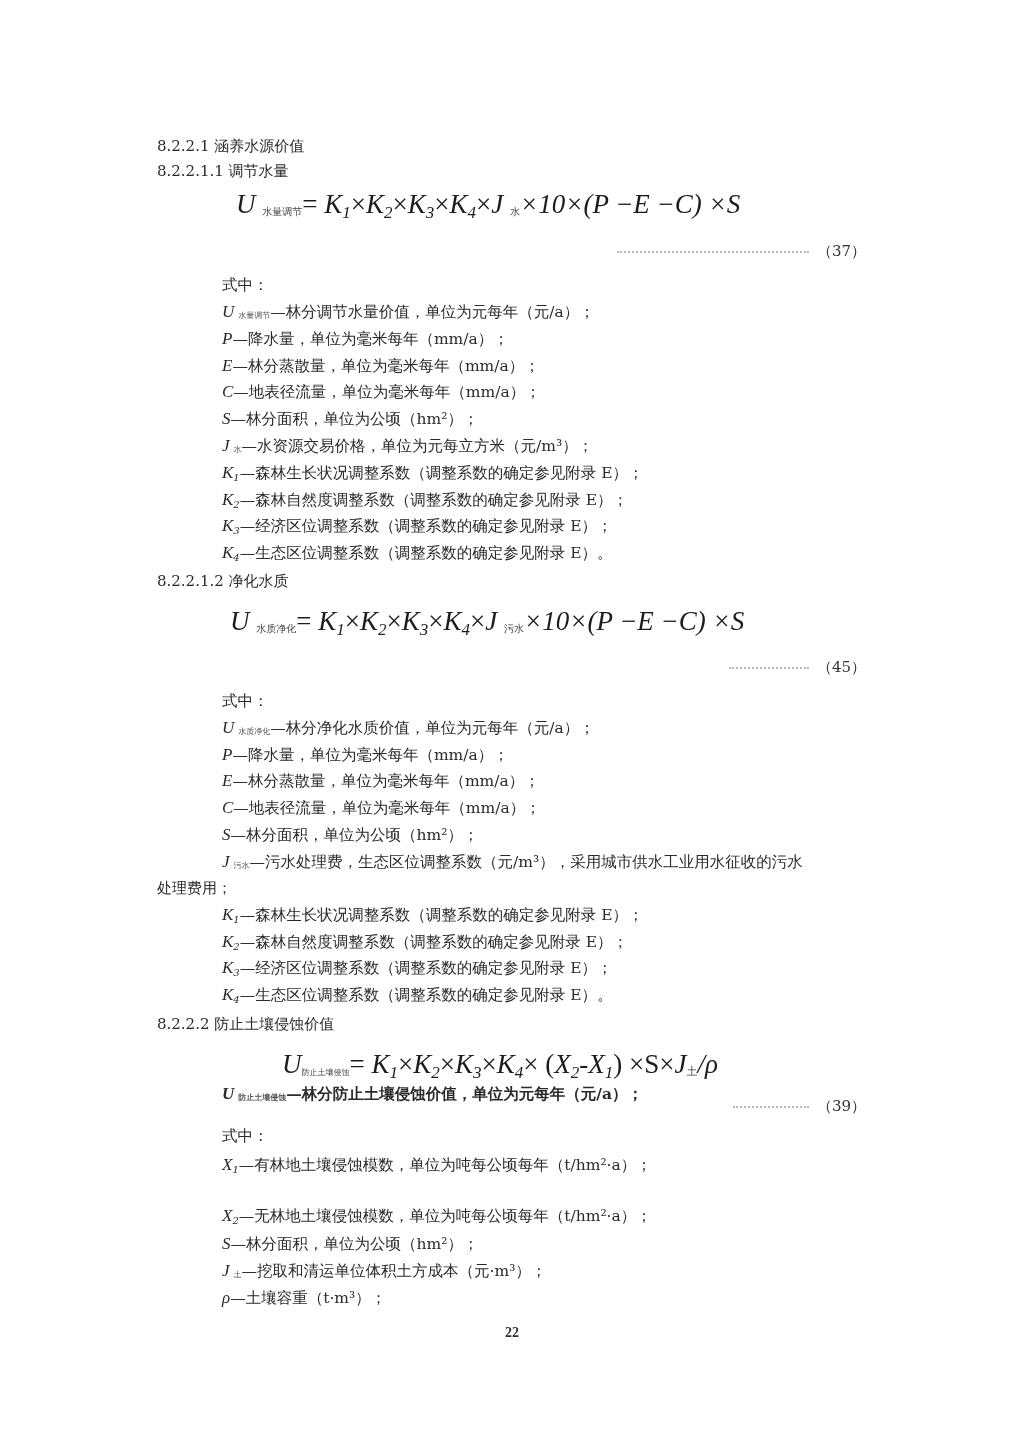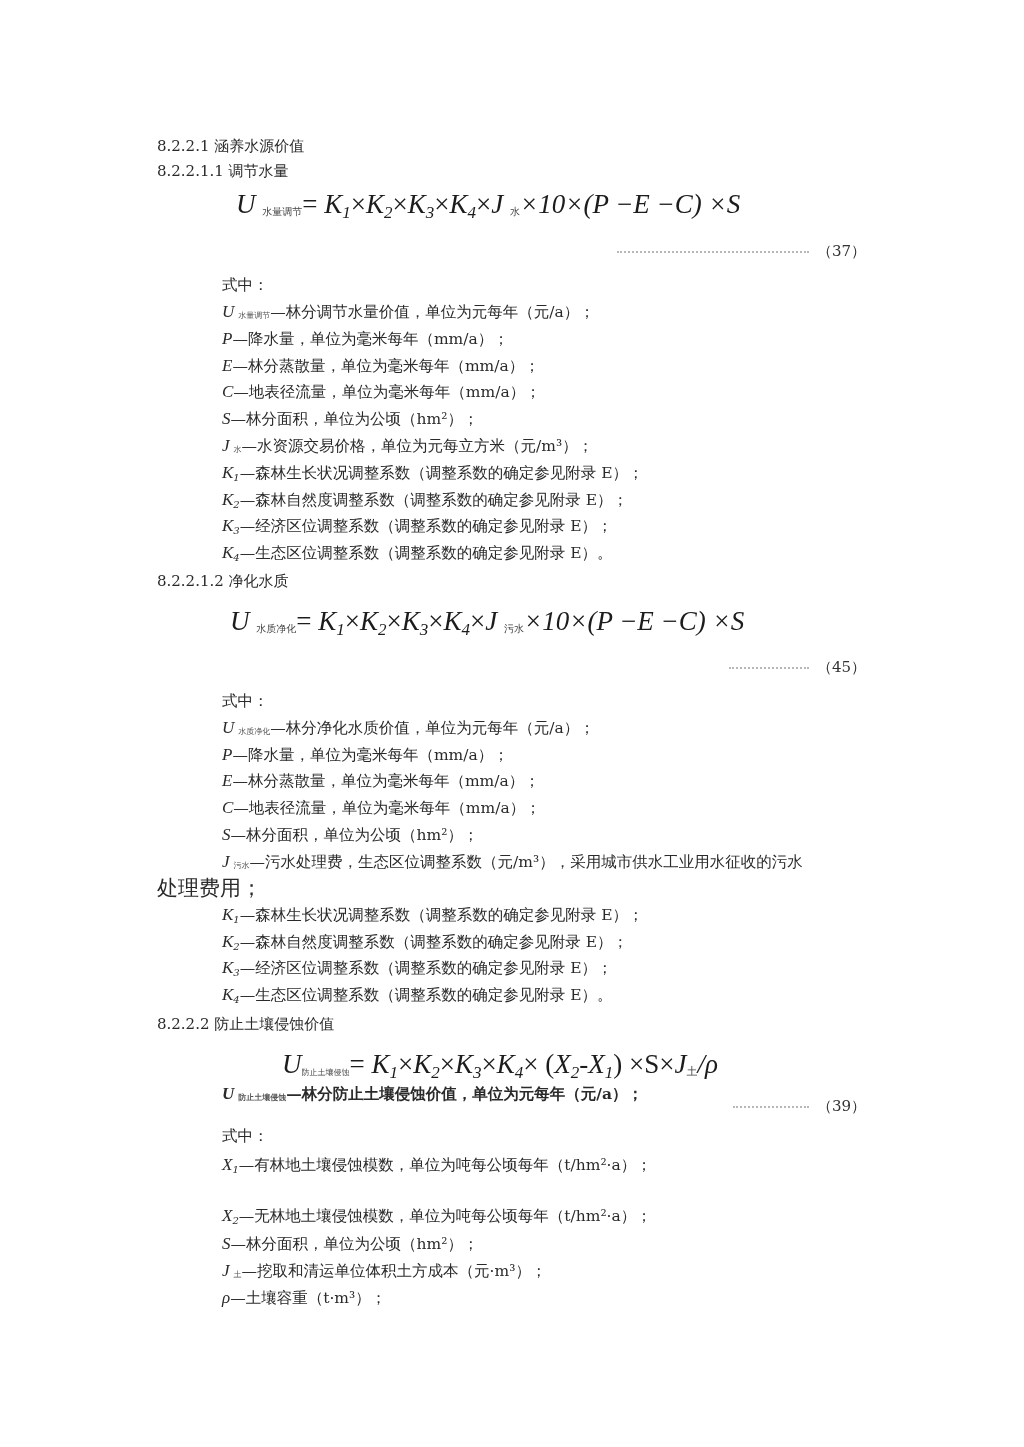--- a/index.html
+++ b/index.html
@@ -35,21 +35,21 @@
   }
   .def {
     position: absolute; left: 192px; white-space: nowrap;
     font-size: 15.5px; line-height: 20px; color: #2a2a2a; margin-left: 30px;
   }
   .def .sym { font-family: "Liberation Serif", serif; font-style: italic; font-size: 17px; }
   .def .sym-sub { font-size: 8px; font-style: normal; vertical-align: -1px; color: #555; }
   .def .ksub { font-size: 10px; vertical-align: -3px; font-style: italic; }
   .cont {
     position: absolute; left: 157px; white-space: nowrap;
-    font-size: 21px; line-height: 20px; color: #2a2a2a;
+    font-size: 15px; line-height: 20px; color: #2a2a2a;
   }
   .pagenum {
     position: absolute; left: 0; width: 1024px; text-align: center;
     top: 1325px; font-size: 14px; font-weight: bold; color: #333;
     font-family: "Liberation Serif", serif;
   }
 </style>
 </head>
 <body>
 
@@ -123,13 +123,14 @@
   <div class="def" style="left:192px; top:1126px">式中：</div>
   <div id="defs39">
       <div class="def" style="top: 1084px; font-weight: bold;"><span class="sym">U</span><span class="sym-sub" style="margin-left: 4px;">防止土壤侵蚀</span><span>—林分防止土壤侵蚀价值，单位为元每年（元/a）；</span></div>
       <div class="def" style="top: 1155px;"><span class="sym">X</span><span class="ksub">1</span><span>—有林地土壤侵蚀模数，单位为吨每公顷每年（t/hm²·a）；</span></div>
       <div class="def" style="top: 1206.4px;"><span class="sym">X</span><span class="ksub">2</span><span>—无林地土壤侵蚀模数，单位为吨每公顷每年（t/hm²·a）；</span></div>
       <div class="def" style="top: 1233.6px;"><span class="sym">S</span><span>—林分面积，单位为公顷（hm²）；</span></div>
       <div class="def" style="top: 1260.8px;"><span class="sym">J</span><span class="sym-sub" style="margin-left: 4px;">土</span><span>—挖取和清运单位体积土方成本（元·m³）；</span></div>
       <div class="def" style="top: 1288px;"><span class="sym">ρ</span><span>—土壤容重（t·m³）；</span></div>
     </div>
 
+  <div class="pagenum">22</div>
 </div>
 
 </body></html>

